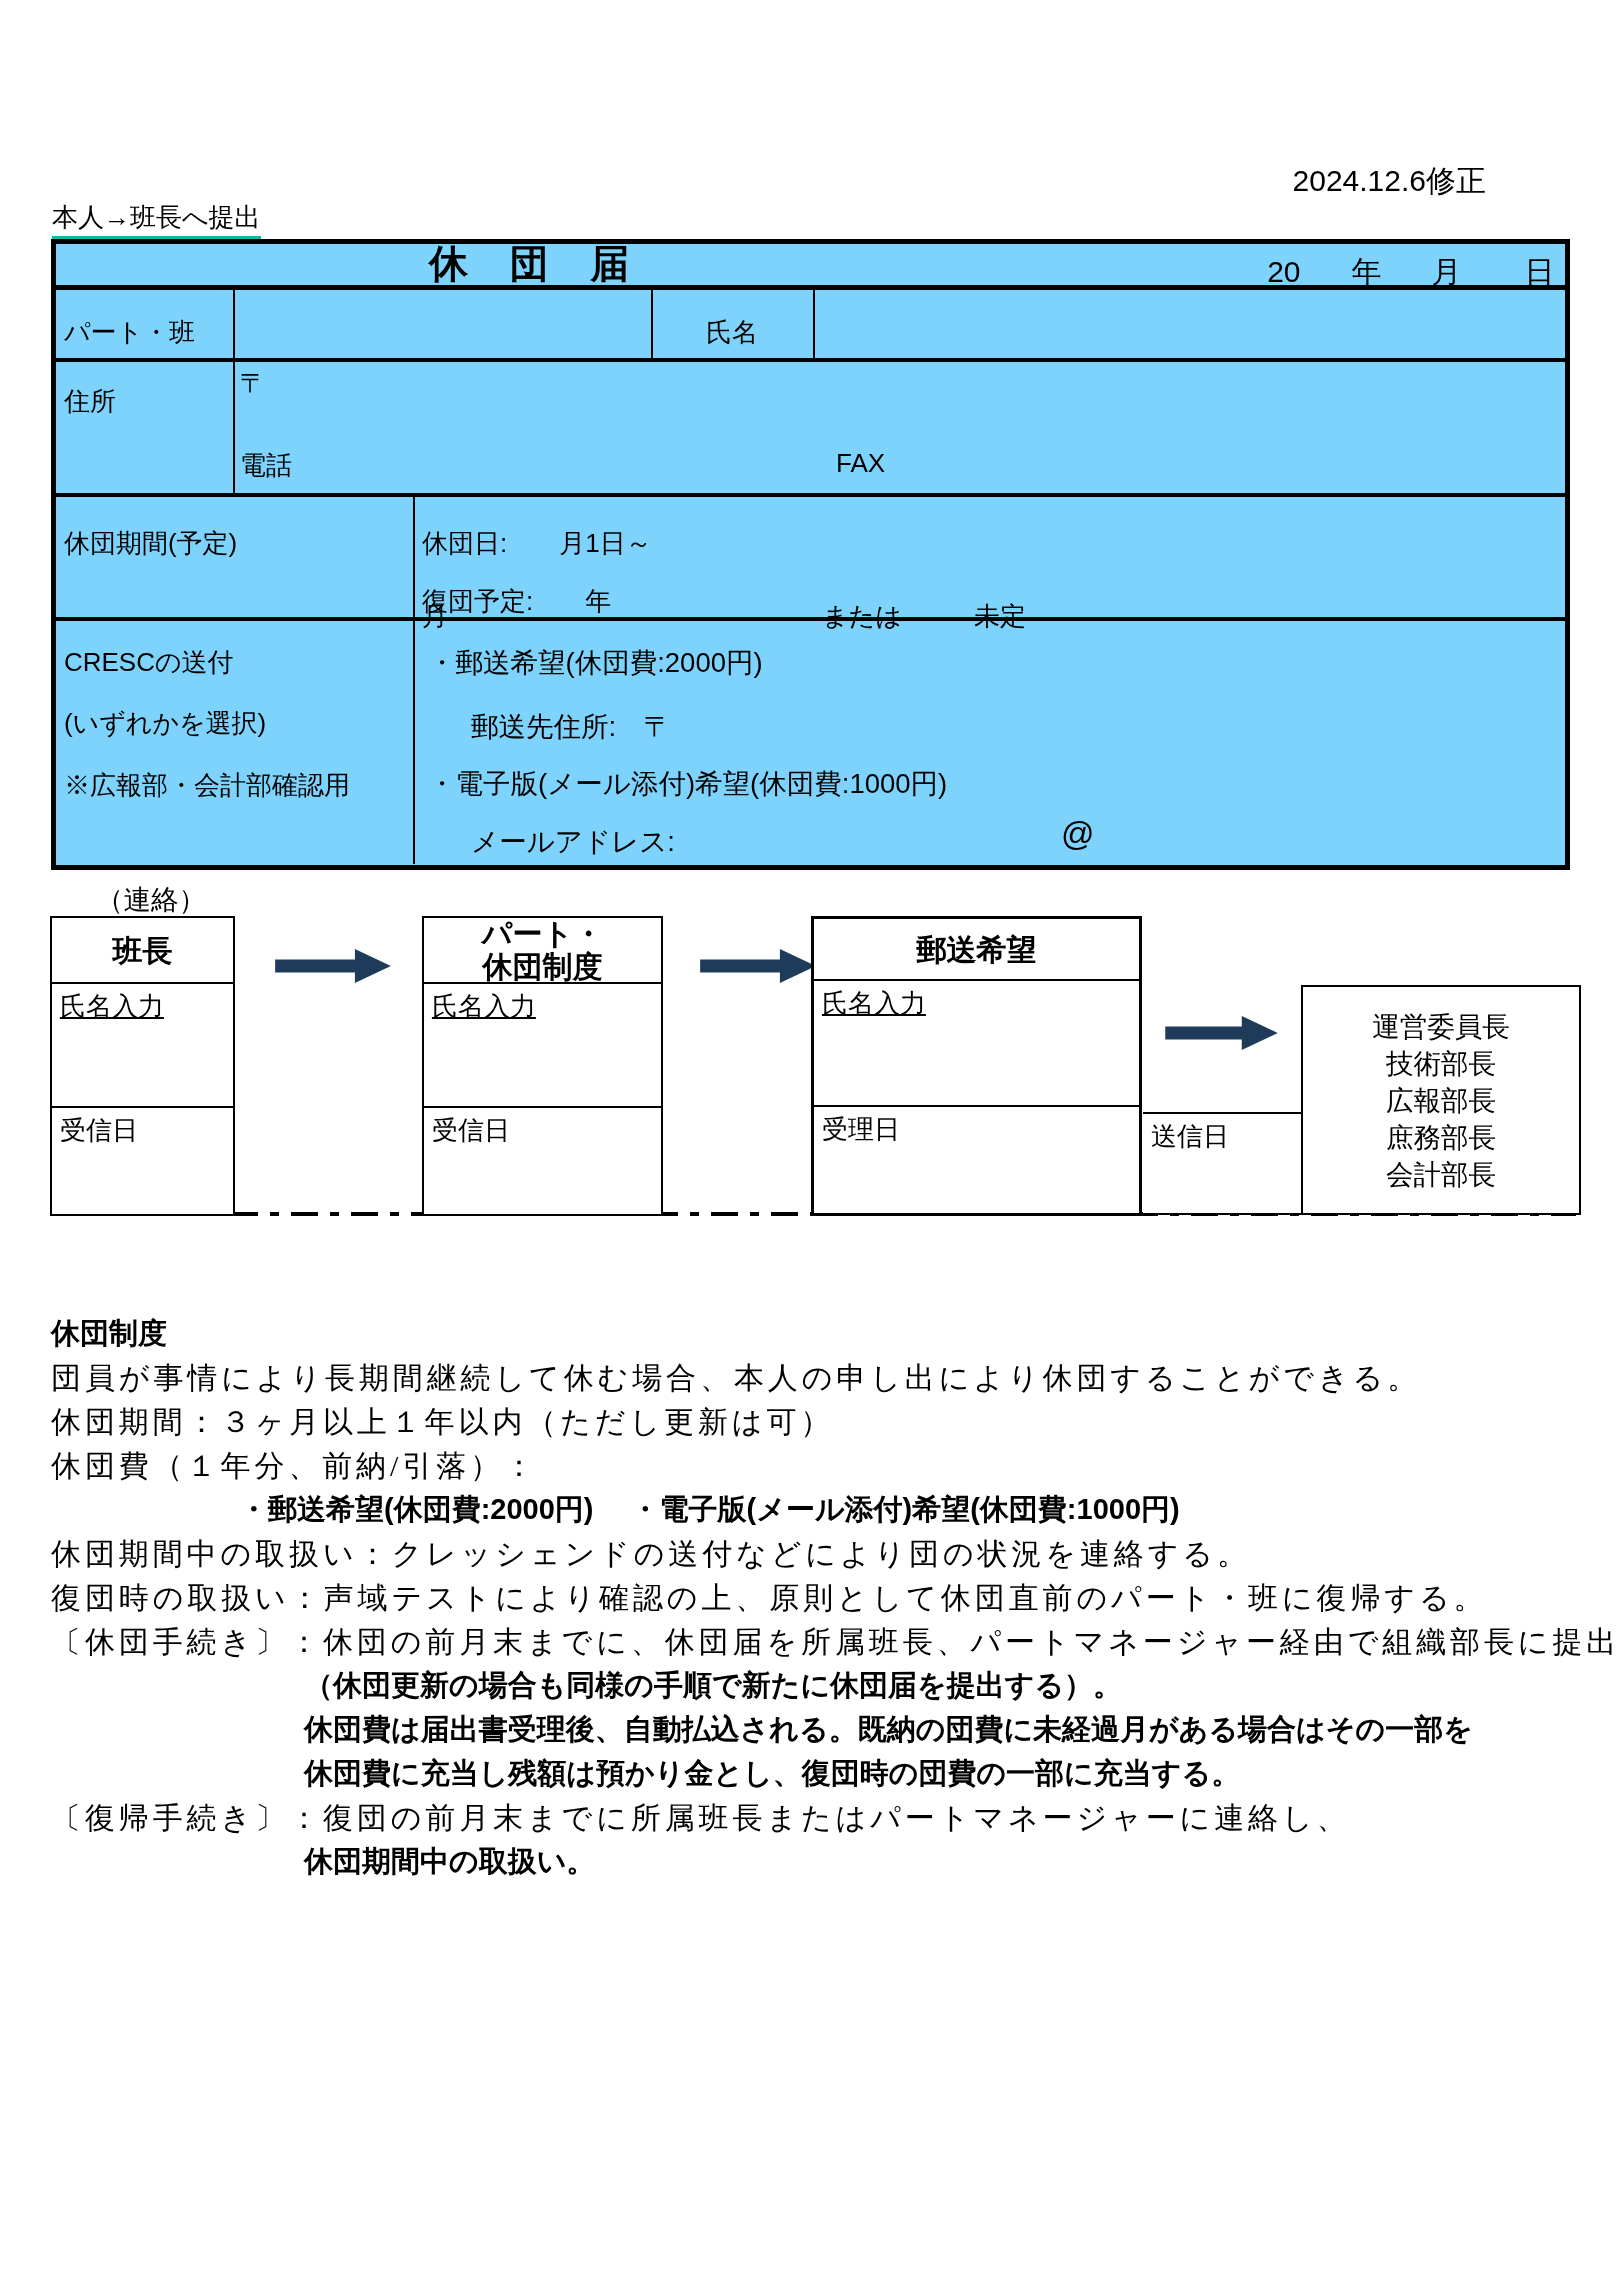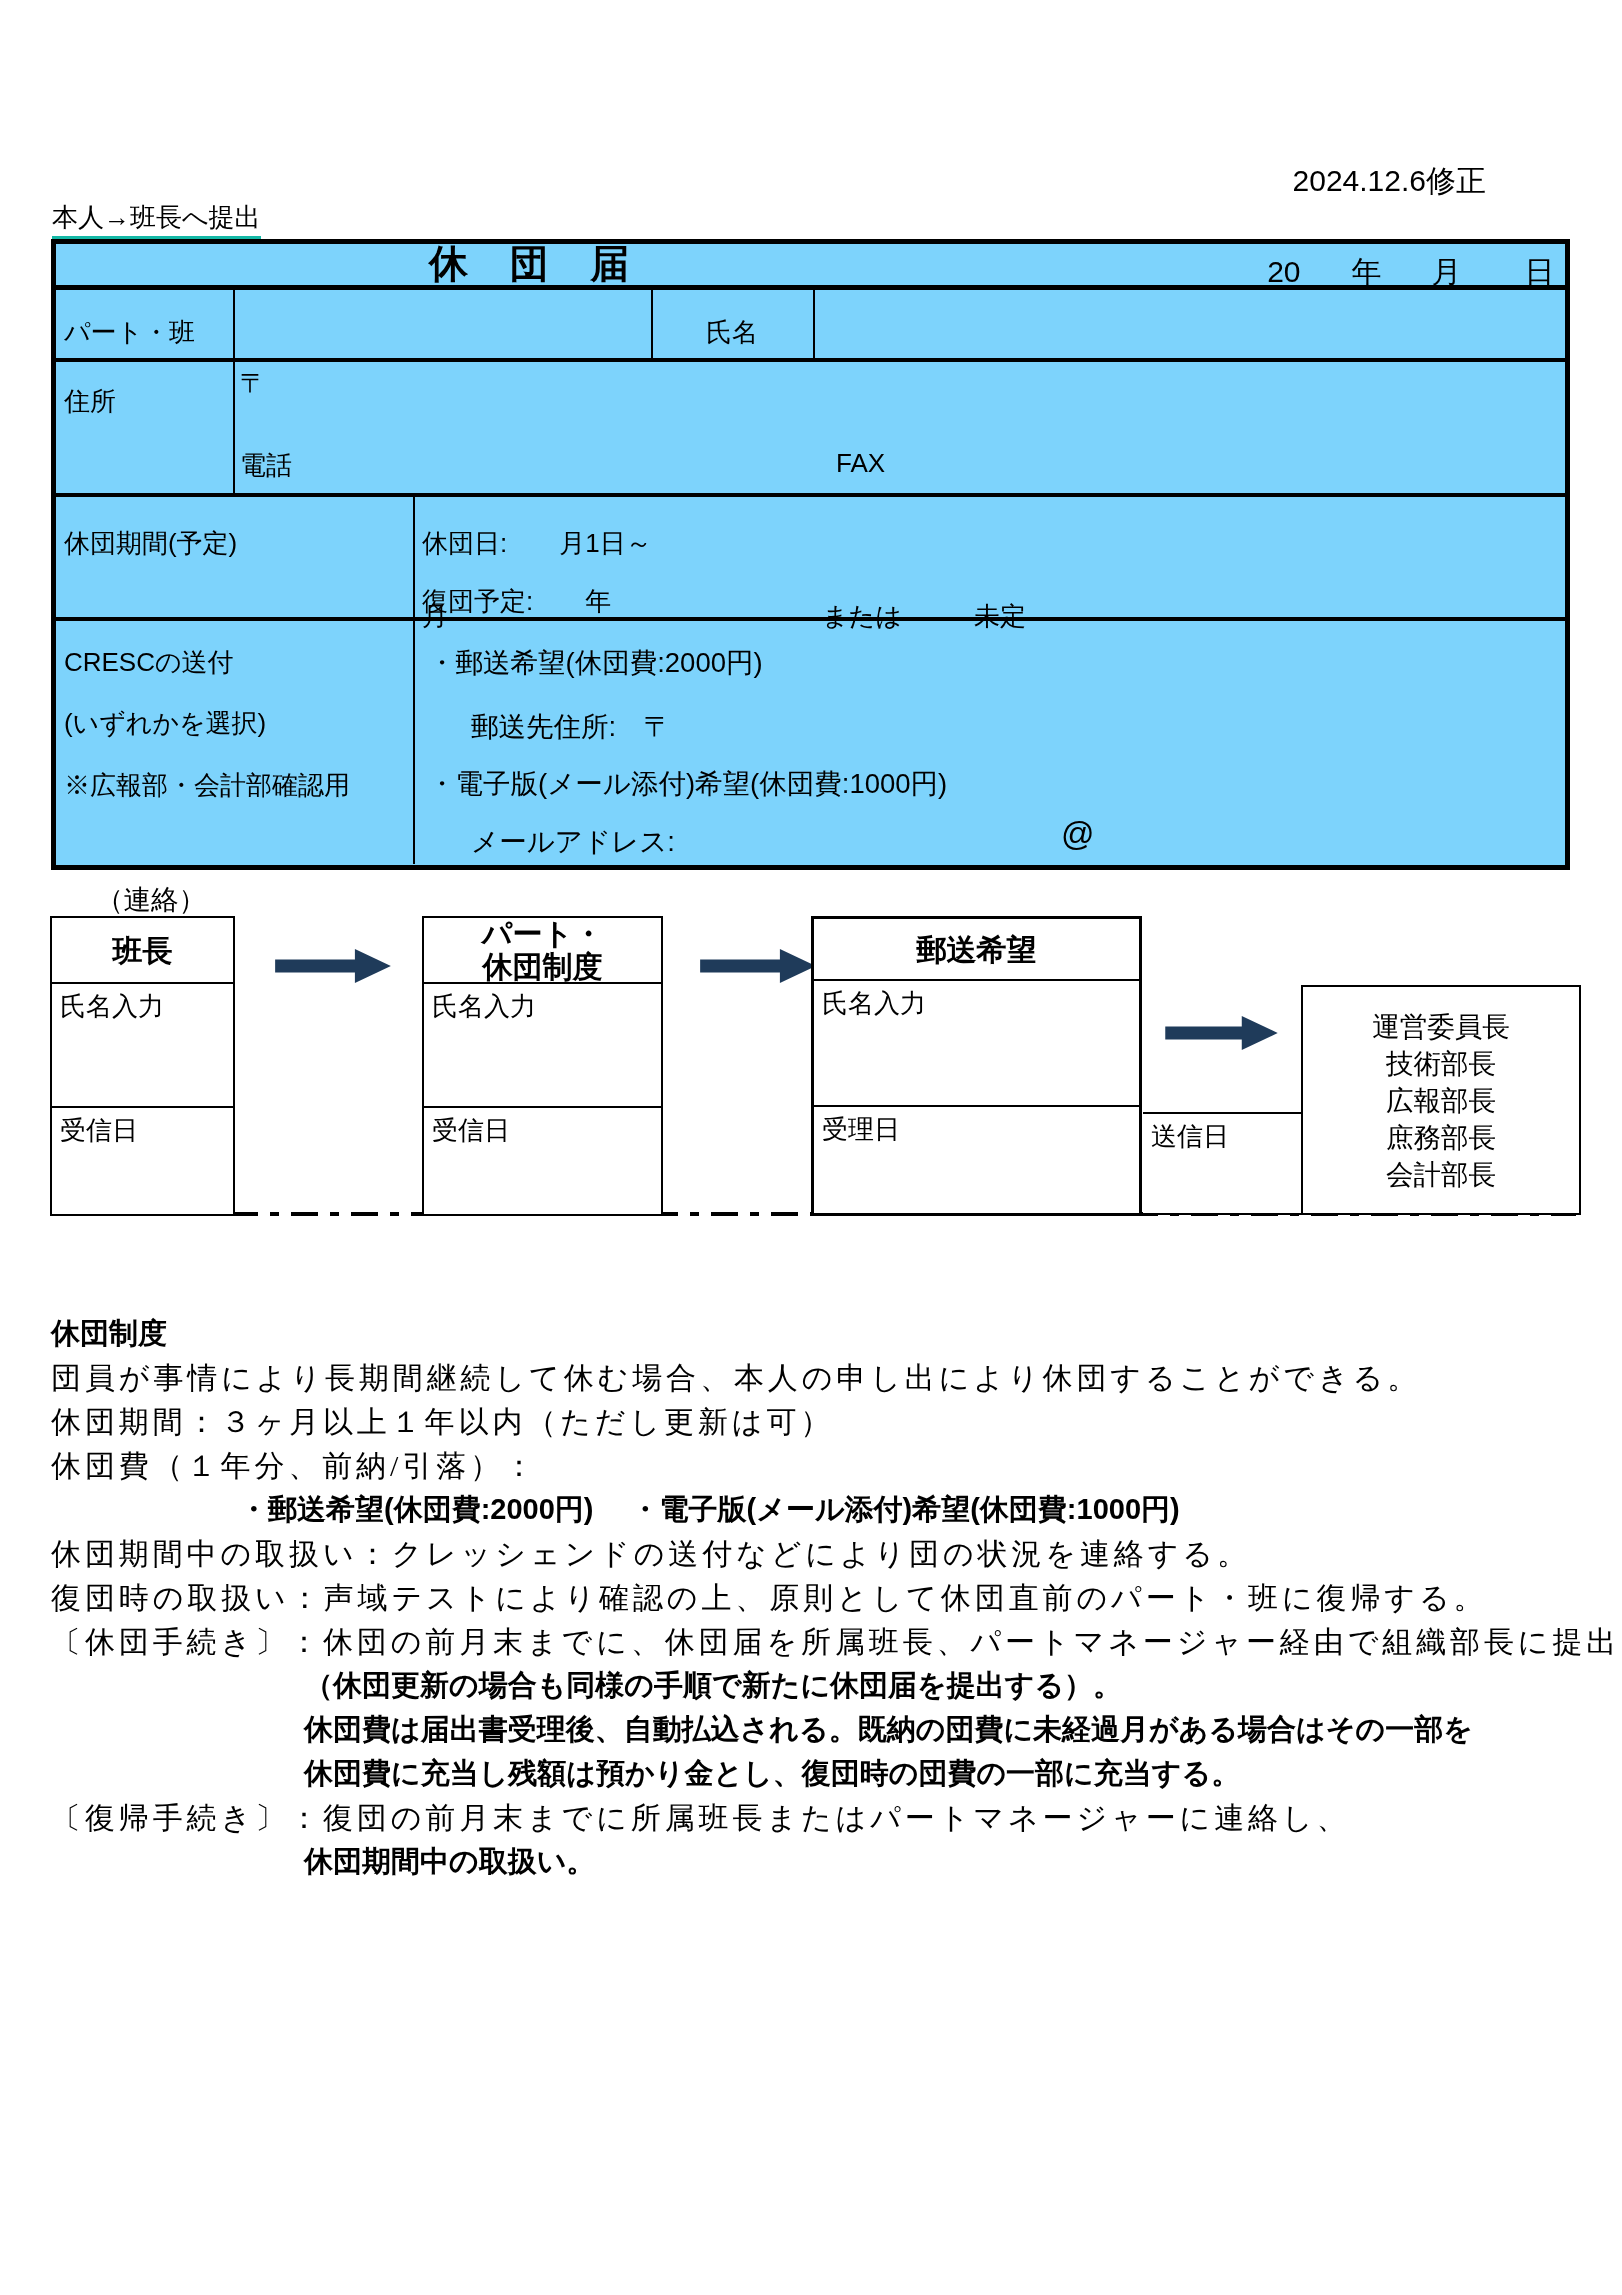--- a/index.html
+++ b/index.html
@@ -27,21 +27,21 @@
   .dg-year{margin-left:51px;} .dg-month{margin-left:50px;} .dg-day{margin-left:63px;margin-right:2.6px;}
   .cell-label{font-size:26px;}
 
   
   .contact-note{left:96px;top:882px;font-size:27.5px;}
   .dashline{left:51px;top:1212px;width:1525px;height:3.9px;z-index:0;
     background:repeating-linear-gradient(90deg,#000 0 27.5px,transparent 27.5px 39px,#000 39px 48px,transparent 48px 60px);}
   .fbox{position:absolute;background:#fff;box-sizing:border-box;border:2px solid #000;z-index:1;}
   .fbox .fhead{box-sizing:border-box;height:66px;border-bottom:2px solid #000;text-align:center;
     font-weight:bold;font-size:30px;display:flex;flex-direction:column;justify-content:center;line-height:33px;}
-  .fbox .ffield-top{box-sizing:border-box;height:124px;border-bottom:2px solid #000;padding:5.2px 7.9px;font-size:26px;}
+  .fbox .ffield-top{box-sizing:border-box;height:124px;border-bottom:2px solid #000;padding:5.2px 7.9px;font-size:26px;text-decoration:underline;}
   .fbox .ffield-bottom{box-sizing:border-box;padding:5.2px 7.9px;font-size:26px;}
   .box-org{border-width:3.9px;}
   .box-org .fhead{height:62px;}
   .box-org .ffield-top{height:126px;}
   .send-cell{left:1143px;top:1112px;width:158px;height:103px;background:#fff;z-index:1;box-sizing:border-box;
     border-top:2px solid #000;border-bottom:2px solid #000;padding:5.2px 7.9px;font-size:26px;}
   .box-recipients{left:1301px;top:985px;width:280px;height:230px;display:flex;flex-direction:column;
     justify-content:center;text-align:center;font-size:27.5px;line-height:37px;}
   .arrow{z-index:1;}
 

